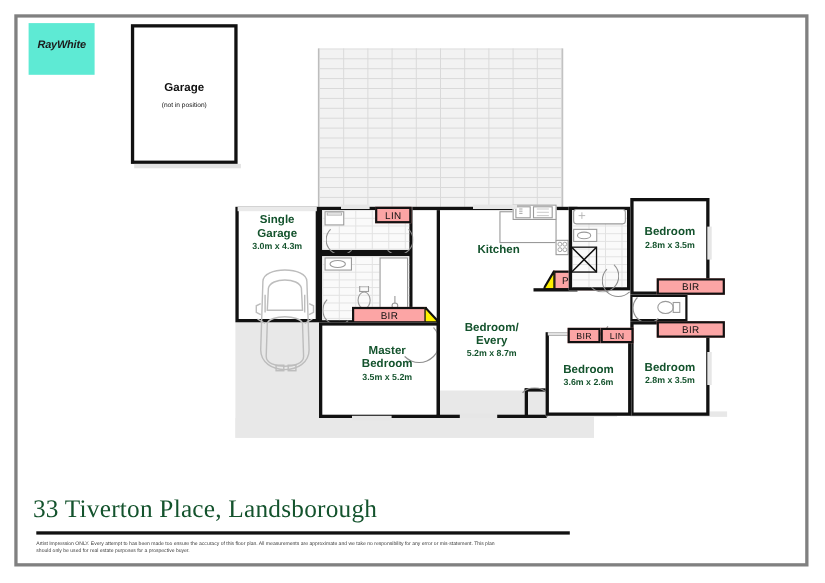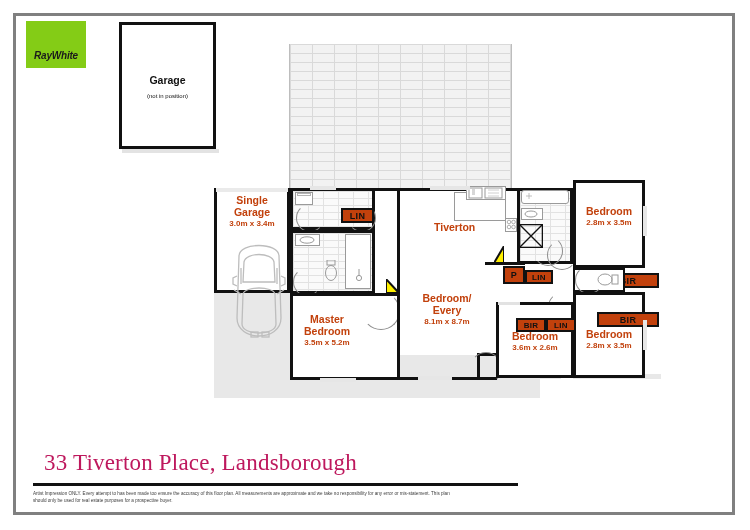--- a/index.html
+++ b/index.html
@@ -8,22 +8,22 @@
   #page{position:relative;width:750px;height:530px;background:#ffffff;}
 
   
   #frame{
     position:absolute;left:13px;top:13px;width:722px;height:502px;
     border:3px solid #808080;background:#ffffff;box-sizing:border-box;
   }
 
   
   #brand{
-    position:absolute;left:26px;top:21px;width:60px;height:47px;background:#84cc16;
-    display:flex;align-items:flex-end;justify-content:center;
+    position:absolute;left:26px;top:21px;width:60px;height:47px;background:#5eead4;
+    display:flex;align-items:center;justify-content:center;
   }
   #brand span{
     font-family:"Liberation Sans",sans-serif;font-style:italic;font-weight:bold;
     font-size:10px;color:#1b1b1b;padding-bottom:7px;letter-spacing:-0.2px;
   }
 
   
   #det-garage{
     position:absolute;left:119px;top:22px;width:97px;height:127px;
     border:3px solid #111;box-sizing:border-box;background:#fff;
@@ -61,41 +61,41 @@
   .brickfill{
     position:absolute;background:#fafafa;
     background-image:
       linear-gradient(#e2e2e2 1px, transparent 1px),
       linear-gradient(90deg,#e2e2e2 1px, transparent 1px);
     background-size:100% 7px, 15px 100%;
   }
 
   
   .tag{
-    position:absolute;background:#c2410c;border:2px solid #111;box-sizing:border-box;
+    position:absolute;background:#fca5a5;border:2px solid #111;box-sizing:border-box;
     display:flex;align-items:center;justify-content:center;
-    font-size:9px;font-weight:bold;color:#111;letter-spacing:0.3px;margin-top:20px;
+    font-size:9px;font-weight:normal;color:#111;letter-spacing:0.3px;
   }
   .tag.small{font-size:8px;}
 
   
-  .rlabel{position:absolute;text-align:center;color:#c2410c;}
+  .rlabel{position:absolute;text-align:center;color:#14532d;}
   .rlabel .nm{font-size:10.5px;font-weight:bold;line-height:12px;display:block;}
   .rlabel .dm{font-size:8px;font-weight:bold;line-height:11px;display:block;}
 
   
   .arc{position:absolute;border:1.2px solid #777;border-radius:50%;}
 
   
   #car{position:absolute;left:231px;top:232px;width:56px;height:120px;}
 
   
   #addr{
-    position:absolute;left:44px;top:450px;
-    font-family:"Liberation Serif",serif;font-size:23px;color:#be185d;letter-spacing:0.2px;
+    position:absolute;left:30px;top:450px;
+    font-family:"Liberation Serif",serif;font-size:23px;color:#14532d;letter-spacing:0.2px;
   }
   #rule{position:absolute;left:33px;top:483px;width:485px;height:3px;background:#111;}
   #disc{
     position:absolute;left:33px;top:490px;width:420px;
     font-size:4.6px;line-height:7.4px;color:#3c3c3c;
   }
 </style>
 </head>
 <body>
 
@@ -118,21 +118,21 @@
   <div class="slab" style="left:214px;top:380px;width:326px;height:18px;"></div>
   <div class="slab" style="left:290px;top:355px;width:250px;height:43px;"></div>
   <div class="slab" style="left:573px;top:374px;width:88px;height:5px;"></div>
   <div class="slab" style="left:477px;top:374px;width:84px;height:5px;"></div>
 
   <div class="room" style="left:214px;top:188px;width:76px;height:105px;"></div>
   <div class="thinbox" style="left:216px;top:188px;width:72px;height:4px;border:none;background:#eaeaea;"></div>
   <div class="rlabel" style="left:214px;top:194px;width:76px;">
     <span class="nm">Single</span>
     <span class="nm">Garage</span>
-    <span class="dm">3.0m x 3.4m</span>
+    <span class="dm">3.0m x 4.3m</span>
   </div>
 
   <svg id="car" viewBox="0 0 56 120">
     <g fill="none" stroke="#bdbdbd" stroke-width="1.3">
       <path d="M8 24 C8 10, 48 10, 48 24 L50 86 C50 110, 6 110, 6 86 Z"></path>
       <path d="M13 30 C15 20, 41 20, 43 30 L44 50 L12 50 Z"></path>
       <path d="M12 62 C14 54, 42 54, 44 62 L45 92 C45 104, 11 104, 11 92 Z"></path>
       <path d="M6 44 L2 46 L2 52 L6 54"></path>
       <path d="M50 44 L54 46 L54 52 L50 54"></path>
       <path d="M3 58 L10 62 M53 58 L46 62"></path>
@@ -167,57 +167,57 @@
   </svg>
   <div class="arc" style="left:293px;top:268px;width:26px;height:26px;border-color:transparent;border-bottom-color:#8d8d8d;border-left-color:#8d8d8d;"></div>
 
   <div class="tag" style="left:320px;top:279px;width:68px;height:15px;">BIR</div>
   <svg style="position:absolute;left:386px;top:279px;width:14px;height:15px;" viewBox="0 0 14 15">
     <path d="M0 0 L13 14 L0 14 Z" fill="#fff000" stroke="#111" stroke-width="2"></path>
   </svg>
 
   <div class="room" style="left:290px;top:293px;width:110px;height:87px;"></div>
   <div class="arc" style="left:362px;top:292px;width:36px;height:36px;border-color:transparent;border-bottom-color:#8d8d8d;border-right-color:#8d8d8d;"></div>
-  <div class="rlabel" style="left:272px;top:313px;width:110px;">
+  <div class="rlabel" style="left:297px;top:313px;width:110px;">
     <span class="nm">Master</span>
     <span class="nm">Bedroom</span>
     <span class="dm">3.5m x 5.2m</span>
   </div>
 
   <div class="wall" style="left:290px;top:188px;width:0px;height:0px;"></div>
   <div class="wall" style="left:375px;top:188px;width:150px;height:3px;"></div>
   <div class="wall" style="left:397px;top:191px;width:3px;height:189px;"></div>
   <div class="wall" style="left:397px;top:377px;width:100px;height:3px;"></div>
   <div class="wall" style="left:477px;top:353px;width:3px;height:27px;"></div>
   <div class="wall" style="left:477px;top:353px;width:70px;height:3px;"></div>
   <div class="arc" style="left:470px;top:352px;width:30px;height:30px;border-color:transparent;border-top-color:#8d8d8d;border-right-color:#8d8d8d;"></div>
 
   <div class="rlabel" style="left:392px;top:292px;width:110px;">
     <span class="nm">Bedroom/</span>
     <span class="nm">Every</span>
-    <span class="dm">8.1m x 8.7m</span>
+    <span class="dm">5.2m x 8.7m</span>
   </div>
 
   <div class="thinbox" style="left:454px;top:192px;width:52px;height:29px;border-color:#9a9a9a;"></div>
   <div class="thinbox" style="left:466px;top:186px;width:40px;height:14px;"></div>
   <svg style="position:absolute;left:468px;top:187px;width:36px;height:12px;" viewBox="0 0 36 12">
     <rect x="1" y="1" width="13" height="10" fill="none" stroke="#9a9a9a" stroke-width="1"></rect>
     <path d="M4 3 L7 3 M4 5 L7 5 M4 7 L7 7" stroke="#9a9a9a" stroke-width="0.8"></path>
     <rect x="17" y="1" width="17" height="10" fill="none" stroke="#9a9a9a" stroke-width="1"></rect>
     <path d="M20 3 L31 3 M20 6 L31 6 M20 9 L31 9" stroke="#c4c4c4" stroke-width="0.8"></path>
   </svg>
   <div class="thinbox" style="left:505px;top:218px;width:12px;height:14px;"></div>
   <svg style="position:absolute;left:506px;top:219px;width:10px;height:12px;" viewBox="0 0 10 12">
     <circle cx="3" cy="3" r="1.8" fill="none" stroke="#9a9a9a" stroke-width="0.8"></circle>
     <circle cx="7.5" cy="3" r="1.8" fill="none" stroke="#9a9a9a" stroke-width="0.8"></circle>
     <circle cx="3" cy="8" r="1.8" fill="none" stroke="#9a9a9a" stroke-width="0.8"></circle>
     <circle cx="7.5" cy="8" r="1.8" fill="none" stroke="#9a9a9a" stroke-width="0.8"></circle>
   </svg>
   <div class="rlabel" style="left:434px;top:221px;width:70px;text-align:left;">
-    <span class="nm">Tiverton</span>
+    <span class="nm">Kitchen</span>
   </div>
 
   <div class="tag" style="left:503px;top:246px;width:22px;height:18px;">P</div>
   <svg style="position:absolute;left:494px;top:246px;width:10px;height:18px;" viewBox="0 0 10 18">
     <path d="M10 0 L10 17 L0 17 Z" fill="#fff000" stroke="#111" stroke-width="2"></path>
   </svg>
   <div class="wall" style="left:485px;top:262px;width:40px;height:3px;"></div>
   <div class="tag small" style="left:525px;top:250px;width:28px;height:14px;">LIN</div>
 
   <div class="room" style="left:517px;top:188px;width:56px;height:76px;"></div>

